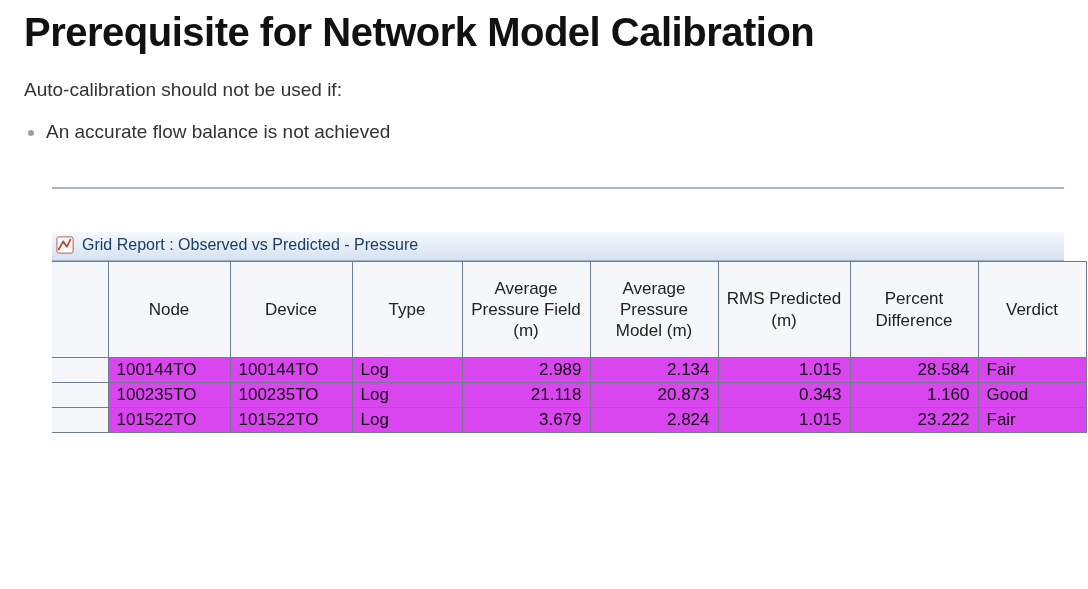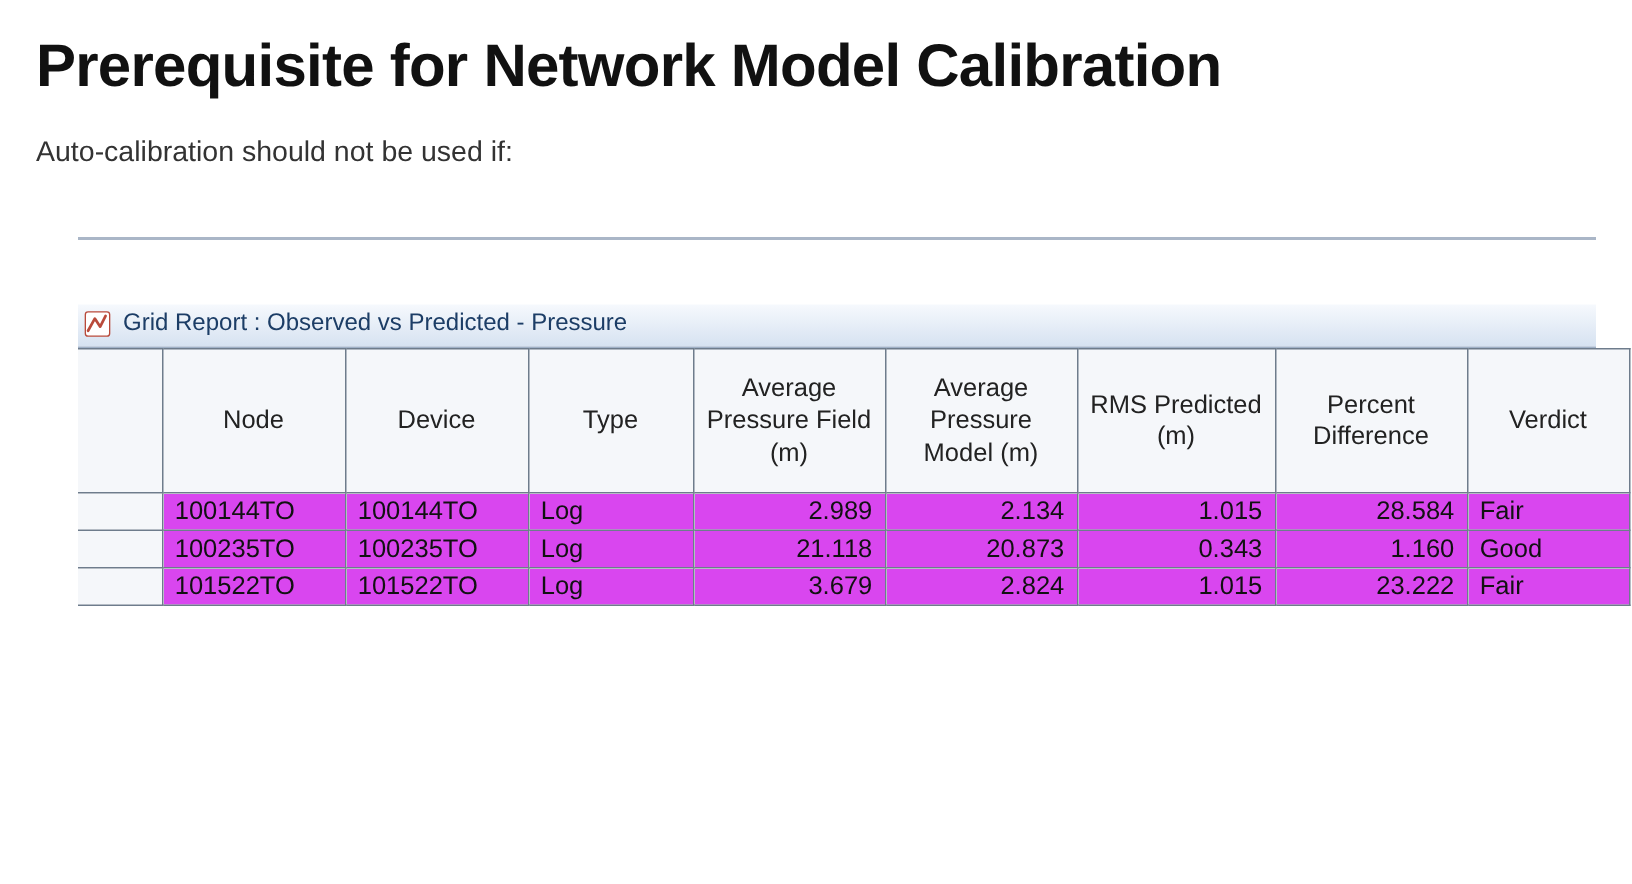--- a/index.html
+++ b/index.html
@@ -16,21 +16,21 @@
   html,body{margin:0;padding:0;}
   body{
     width:1088px;
     height:589px;
     background:var(--page-bg);
     font-family:Arial,Helvetica,sans-serif;
     color:var(--text);
     overflow:hidden;
   }
   .page{
-    padding:22px 24px 0 24px;
+    padding:10px 24px 0 24px;
   }
   h1.page-title{
     margin:0 0 22px 0;
     font-size:40px;
     line-height:1.1;
     font-weight:800;
     letter-spacing:-0.5px;
     font-family:"Arial Black",Arial,Helvetica,sans-serif;
   }
   .cols{
@@ -117,20 +117,23 @@
 </style>
 </head>
 <body>
 
 <div class="page">
   <h1 class="page-title">Prerequisite for Network Model Calibration</h1>
 
   <div class="cols">
     <div class="col">
       <div>Auto-calibration should not be used if:</div>
+      <ul class="bullets">
+        <li>An accurate flow balance is not achieved</li>
+      </ul>
     </div>
   </div>
 
   <div class="report-window">
     <div class="titlebar">
       <span class="app-icon">
         <svg viewBox="0 0 20 20">
           <rect x="1" y="1" width="18" height="18" rx="2" fill="#fff" stroke="#b94a3b" stroke-width="1"></rect>
           <path d="M3 15 L8 6 L12 12 L16 4" fill="none" stroke="#b94a3b" stroke-width="2" stroke-linecap="round" stroke-linejoin="round"></path>
         </svg>

